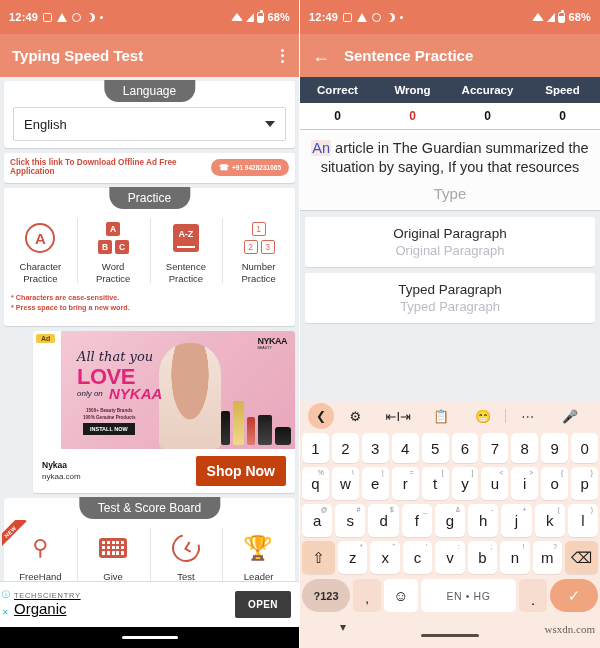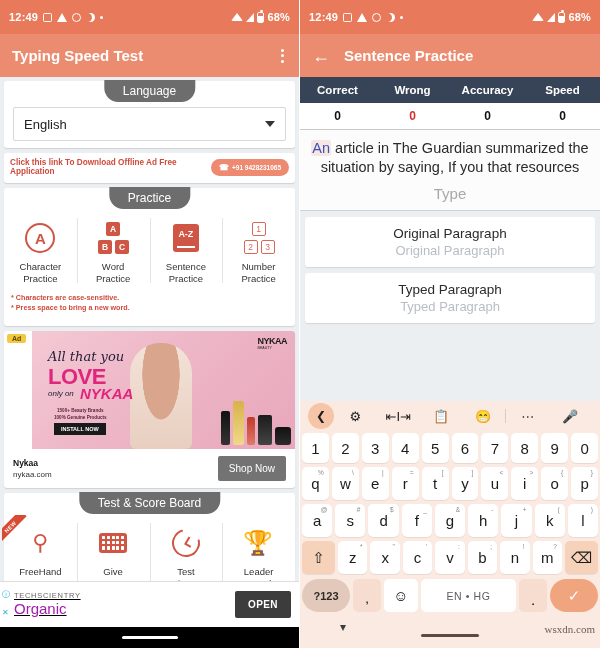--- a/index.html
+++ b/index.html
@@ -86,59 +86,59 @@
   .blk.c { bottom: 0; left: 19px; }
   .ico-book { width: 26px; height: 28px; background: #cf5544; border-radius: 3px; color: #fff; font-size: 9px; font-weight:bold; display:flex;align-items:flex-start;justify-content:center; padding-top:5px; position: relative; }
   .ico-book::after { content:""; position:absolute; bottom:4px; left:4px; right:4px; height:2px; background:#fff; }
   .ico-nums { position: relative; width: 34px; height: 32px; }
   .nbk { position: absolute; width: 14px; height: 14px; border: 1.6px solid #d9685a; color: #d9685a; font-size: 8.5px; display:flex;align-items:center;justify-content:center; border-radius:2px; background:#fff;}
   .nbk.n1 { top: 0; left: 10px; }
   .nbk.n2 { bottom: 0; left: 2px; }
   .nbk.n3 { bottom: 0; left: 19px; }
 
   
-  .card-ad { padding: 0; overflow: hidden; }
+  .card-ad { padding: 0; overflow: hidden; margin-left: 29px; }
   .ad-badge { position: absolute; top: 3px; left: 3px; background: #f5c842; color: #5a4a00; font-size: 7px; font-weight: bold; padding: 1px 5px; border-radius: 2px; z-index: 4; }
   .ad-banner {
     height: 118px; margin: 0 0 0 28px; margin-right:0;
     background: linear-gradient(135deg,#f4c9d4 0%,#eeb8c8 40%,#e8a7bc 100%);
     position: relative; overflow: hidden;
   }
   .ad-brand { position:absolute; top:5px; right:8px; font-size:9px; font-weight:bold; color:#1a1a1a; letter-spacing:-.5px; }
   .ad-brand small { display:block; font-size:3.6px; font-weight:normal; letter-spacing:0; }
   .ad-t1 { position:absolute; left:16px; top:18px; font-family:"DejaVu Serif",serif; font-style:italic; font-size:13px; color:#23203a; }
   .ad-t2 { position:absolute; left:16px; top:33px; font-size:22px; font-weight:bold; color:#e0257c; letter-spacing:-.5px; -webkit-text-stroke:0; }
   .ad-t3 { position:absolute; left:16px; top:58px; font-size:8px; font-style:italic; color:#23203a; }
   .ad-t4 { position:absolute; left:48px; top:54px; font-size:15px; font-weight:bold; color:#e0257c; font-style:italic; }
   .ad-sub { position:absolute; left:22px; top:76px; font-size:4.6px; color:#5a2440; font-weight:bold; line-height:1.6; text-align:center; }
   .ad-cta { position:absolute; left:22px; top:92px; background:#1a1a1a; color:#fff; font-size:5.5px; font-weight:bold; padding:3px 7px; }
   .ad-model { position:absolute; left:98px; top:12px; width:62px; height:106px; background:radial-gradient(ellipse at 50% 30%, #d9a58c 0 42%, transparent 43%), linear-gradient(#f3e2d8,#e8cfc0); border-radius:30px 30px 6px 6px; }
   .ad-prods { position:absolute; right:4px; bottom:4px; display:flex; align-items:flex-end; gap:3px; }
   .pr { border-radius:2px; }
   .ad-foot { display:flex; align-items:center; padding: 7px 9px; }
   .ad-name { font-size: 8.5px; font-weight: bold; color:#111; line-height:1.4; }
   .ad-url { font-size: 8px; color: #333; }
-  .shop-btn { margin-left:auto; background:#737373; color:#fff; font-size:10px; font-weight:normal; padding:7px 11px; border-radius:2px; }
+  .shop-btn { margin-left:auto; background:#c2410c; color:#fff; font-size:14px; font-weight:bold; padding:7px 11px; border-radius:2px; }
 
   .card-score { padding-top: 24px; padding-bottom: 6px; }
   .ribbon { position: absolute; top: -2px; left: -2px; width: 34px; height: 34px; overflow: hidden; z-index: 5; }
   .ribbon span { position: absolute; left: -11px; top: 7px; transform: rotate(-45deg); background:#d94a33; color:#fff; font-size:5.5px; font-weight:bold; padding: 1.5px 12px; letter-spacing:.4px;}
   .ico-keyb { width: 28px; height: 20px; background:#cf5544; border-radius:3px; display:grid; grid-template-columns:repeat(5,1fr); grid-template-rows:repeat(3,1fr); gap:1.5px; padding:3px; }
   .ico-keyb i { background:#fff; border-radius:.5px; display:block; }
   .ico-hist { width:28px; height:28px; border:2.2px solid #cf5544; border-radius:50%; position:relative; border-top-color:transparent; transform: rotate(30deg); }
   .ico-hist::after { content:""; position:absolute; left:11px; top:5px; width:1.8px; height:8px; background:#cf5544; }
   .ico-hist::before { content:""; position:absolute; left:11px; top:12px; width:7px; height:1.8px; background:#cf5544; }
   .ico-trophy { color:#cf5544; font-size:24px; line-height:1; }
   .ico-hand { color:#cf5544; font-size:22px; line-height:1; }
 
   
   .bottom-ad { position:absolute; left:0; right:0; bottom:21px; height:46px; background:#fff; display:flex; align-items:center; padding: 0 8px 0 14px; border-top:1px solid #ddd; }
   .ba-left { line-height:1.15;text-decoration:underline; }
   .ba-kicker { font-size:7.5px; color:#666; letter-spacing:.7px; }
-  .ba-title { font-size:15px; color:#a21caf; }
+  .ba-title { font-size:15px; color:#000000; }
   .ba-marks { position:absolute; left:2px; top:7px; display:flex; flex-direction:column; gap:8px; color:#29b6d8; font-size:8px; }
   .open-btn { margin-left:auto; background:#3c3c3c; color:#fff; font-size:10px; font-weight:bold; padding:8px 13px; border-radius:2px; letter-spacing:.4px; }
   .navbar { position:absolute; left:0; right:0; bottom:0; height:21px; background:#000; display:flex; align-items:center; justify-content:center; }
   .navbar i { width:56px; height:2.5px; background:#fff; border-radius:2px; display:block; }
 
   
   .stats { background:#374357; display:flex; }
   .stats div { flex:1; text-align:center; color:#fff; font-size:11.5px; font-weight:bold; padding:7px 0; }
   .statvals { background:#fff; display:flex; border-bottom:1px solid #c9c9c9;}
   .statvals div { flex:1; text-align:center; font-size:12px; font-weight:bold; color:#111; padding:6px 0; }

